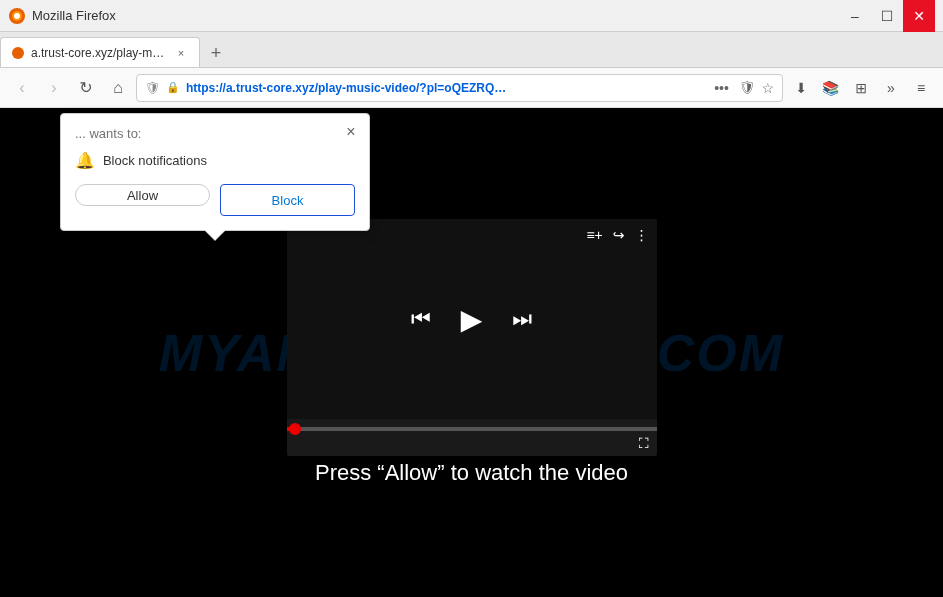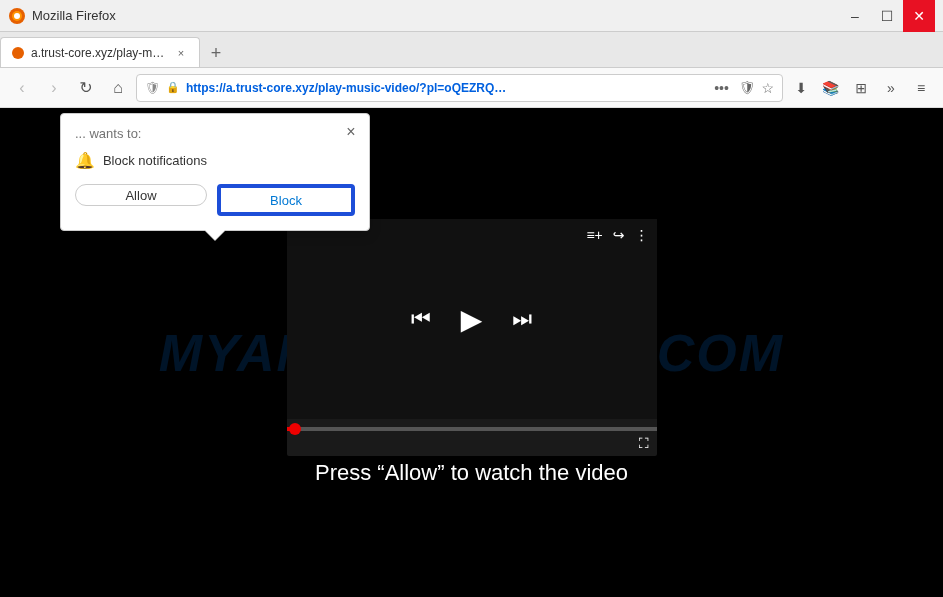--- a/index.html
+++ b/index.html
@@ -144,21 +144,21 @@
     .popup-title { font-size: 13px; color: #737373; margin-bottom: 10px; }
     .popup-row { display: flex; align-items: center; gap: 8px; margin-bottom: 14px; }
     .popup-bell { font-size: 16px; color: #444; }
     .popup-desc { font-size: 13px; color: #333; }
     .popup-actions { display: flex; gap: 10px; }
     .popup-btn-allow {
       flex: 1; height: 22px; border: 1px solid #ccc; border-radius: 12px;
       background: white; cursor: pointer; font-size: 13px; color: #333;
     }
     .popup-btn-block {
-      flex: 1; height: 32px; border: 4px solid #1d4ed8; border-radius: 4px;
+      flex: 1; height: 32px; border: 1px solid #1d4ed8; border-radius: 4px;
       background: white; cursor: pointer; font-size: 13px; color: #0078d4;
     }
 
     
     .popup-arrow {
       position: absolute; bottom: -10px; left: 50%; transform: translateX(-50%);
       width: 0; height: 0;
       border-left: 10px solid transparent;
       border-right: 10px solid transparent;
       border-top: 10px solid white;

